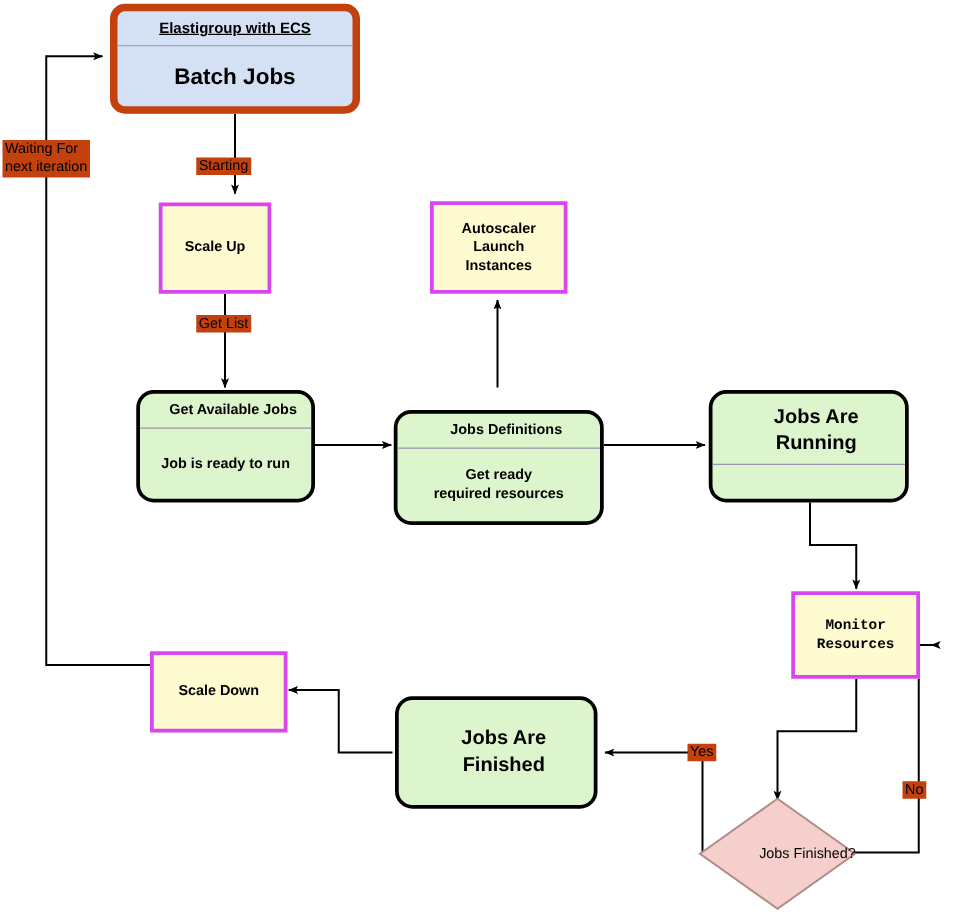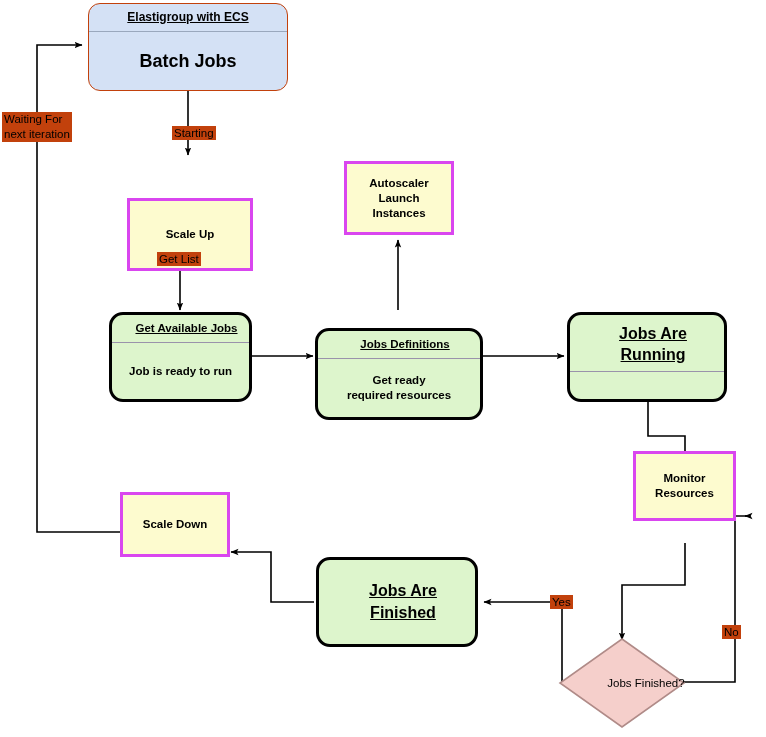--- a/index.html
+++ b/index.html
@@ -28,21 +28,21 @@
     position: absolute;
     box-sizing: border-box;
     display: flex;
     flex-direction: column;
     align-items: center;
     text-align: center;
   }
   
   .node-blue {
     background: #d4e1f5;
-    border: 1px solid #c2410c;
+    border: 6px solid #c2410c;
     border-radius: 12px;
   }
   .node-blue .title {
     font-size: 12px;
     font-weight: bold;
     color: #000;
     text-decoration: underline;
     padding-top: 6px;
     line-height: 15px;
   }
@@ -79,21 +79,20 @@
   
   .node-green {
     background: #ddf5cc;
     border: 3px solid #000000;
     border-radius: 14px;
   }
   .node-green .title {
     font-size: 11.5px;
     font-weight: bold;
     color: #000;
-    text-decoration: underline;
     padding-top: 6px;
     line-height: 15px;
     width: 100%;
     padding-left: 12px;
   }
   .node-green .divider {
     width: 100%;
     height: 1px;
     background: #9a93ab;
     margin-top: 6px;
@@ -192,21 +191,21 @@
 
     <path d="M121,532 L37,532 L37,45 L82,45" stroke="#000000" stroke-width="1.6" fill="none" marker-end="url(#arrow)"></path>
   </svg>
 
   <div class="node node-blue" style="left:88px; top:3px; width:200px; height:88px;">
     <div class="title">Elastigroup with ECS</div>
     <div class="divider"></div>
     <div class="body">Batch Jobs</div>
   </div>
 
-  <div class="node node-yellow" style="left:127px; top:162px; width:126px; height:73px;margin-top:36px;">
+  <div class="node node-yellow" style="left:127px; top:162px; width:90px; height:73px;">
     <div class="body">Scale Up</div>
   </div>
 
   <div class="node node-yellow" style="left:344px; top:161px; width:110px; height:74px;">
     <div class="body">
       <span>Autoscaler</span><br>
       <span>Launch</span><br>
       <span>Instances</span>
     </div>
   </div>
@@ -230,51 +229,51 @@
 
   <div class="node node-green big" style="left:567px; top:312px; width:160px; height:90px;">
     <div class="title">
       <span>Jobs Are</span><br>
       <span>Running</span>
     </div>
     <div class="divider"></div>
     <div class="body"></div>
   </div>
 
-  <div class="node node-yellow" style="left:633px; top:451px; width:103px; height:70px;">
+  <div class="node node-yellow" style="left:633px; top:473px; width:103px; height:70px;font-family:Liberation Mono, monospace;">
     <div class="body">
       <span>Monitor</span><br>
       <span>Resources</span>
     </div>
   </div>
 
   <div class="node-diamond" style="left:558px; top:637px; width:128px; height:92px;">
     <svg class="dshape" viewBox="0 0 128 92" xmlns="http://www.w3.org/2000/svg">
       <polygon points="64,2 126,46 64,90 2,46" fill="#f5cfcb" stroke="#b08b88" stroke-width="1.6"></polygon>
     </svg>
     <span class="dlabel">Jobs Finished?</span>
   </div>
 
   <div class="node node-green centered" style="left:316px; top:557px; width:162px; height:90px;">
     <div class="title">
       <span>Jobs Are</span><br>
       <span>Finished</span>
     </div>
   </div>
 
-  <div class="node node-yellow" style="left:120px; top:492px; width:110px; height:65px;">
+  <div class="node node-yellow" style="left:120px; top:521px; width:110px; height:65px;">
     <div class="body">Scale Down</div>
   </div>
 
   <div class="edge-label multiline" style="left:2px; top:112px;">
     <span>Waiting For</span><br>
     <span>next iteration</span>
   </div>
 
-  <div class="edge-label" style="left:157px; top:126px;margin-left:15px;">Starting</div>
+  <div class="edge-label" style="left:157px; top:126px;">Starting</div>
 
   <div class="edge-label" style="left:157px; top:252px;">Get List</div>
 
   <div class="edge-label" style="left:550px; top:595px;">Yes</div>
 
   <div class="edge-label" style="left:722px; top:625px;">No</div>
 
 </div>
 
 </body></html>

